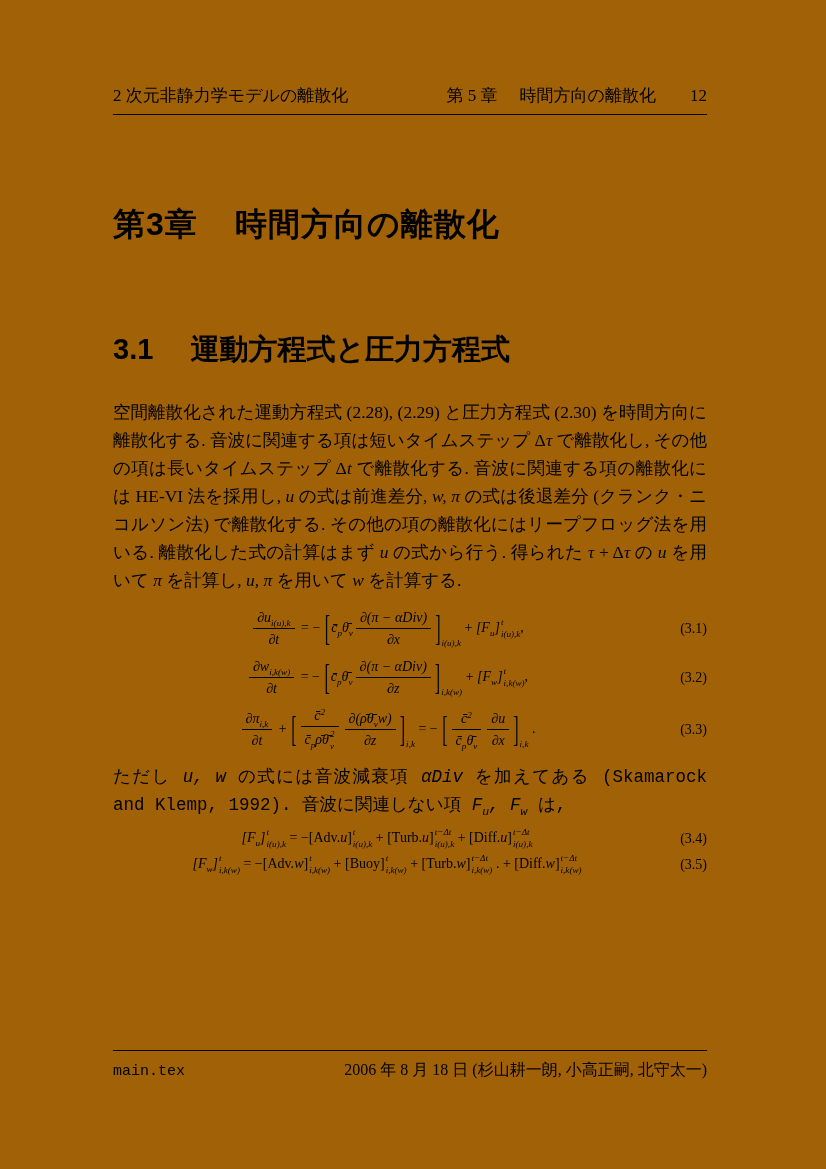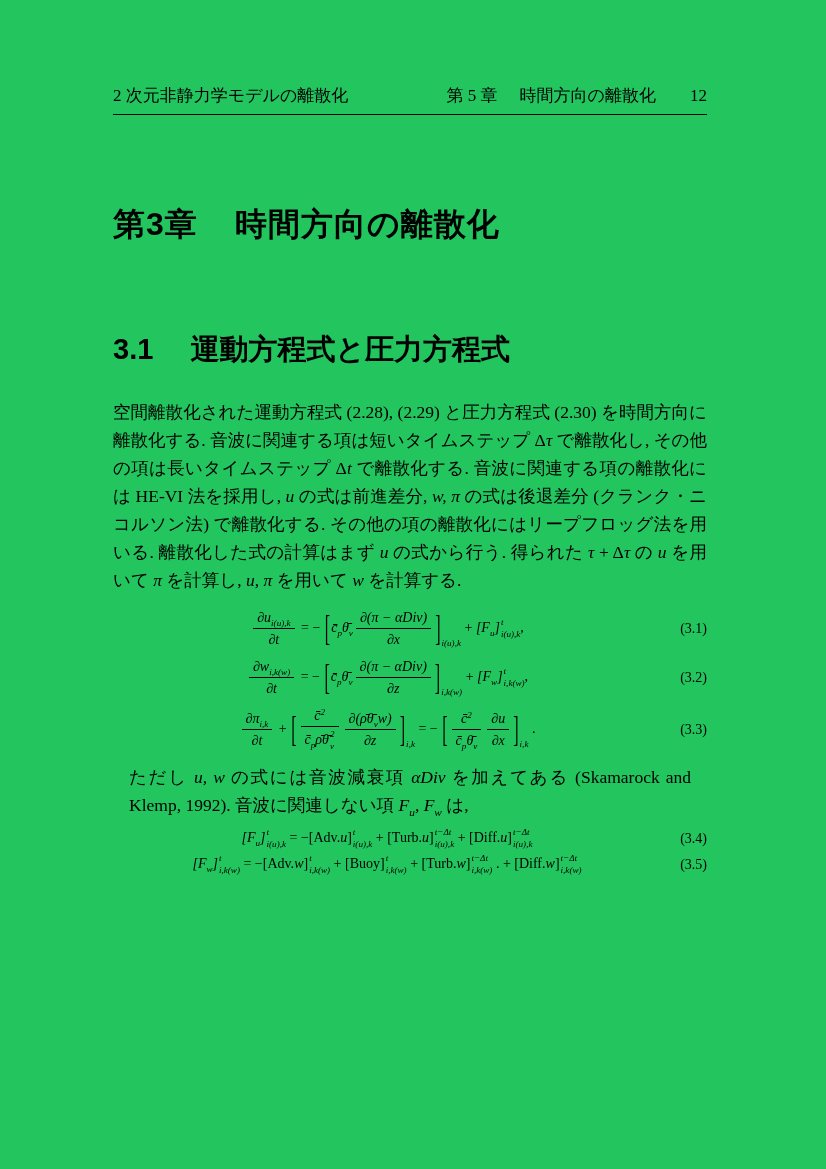--- a/index.html
+++ b/index.html
@@ -1,20 +1,20 @@
 <!DOCTYPE html>
 <html lang="ja"><head>
 <meta charset="utf-8">
 <style>
   html,body{margin:0;padding:0;}
   body{background:#ffffff;}
   .page{
     position:relative;
     width:826px;height:1169px;
-    background:#22c55e;color:#000000;
+    background:#a16207;color:#000000;
     font-family:"Liberation Serif","DejaVu Serif",serif;
     overflow:hidden;
   }
   
   .running-header{
     position:absolute;top:84px;left:113px;width:594px;
     display:flex;align-items:baseline;
     border-bottom:1px solid #000;
     padding-bottom:7px;
     font-size:17px;white-space:nowrap;
@@ -125,21 +125,21 @@
     </div>
 
     <div class="eq-row">
       <span class="eq-body"><span class="frac"><span class="fnum"><span class="mi">∂π</span><sub>i,k</sub></span><span class="fden"><span class="mi">∂t</span></span></span><span class="rm"> + </span><span class="bigb">[</span><span class="frac"><span class="fnum"><span class="mi">c̄</span><sup>2</sup></span><span class="fden"><span class="mi">c̄</span><sub>p</sub><span class="mi">ρ̄θ̄</span><span class="ss">
                 <span class="ssup">2</span>
                 <span class="ssub">v</span>
               </span></span></span><span class="frac"><span class="fnum"><span class="mi">∂(ρ̄θ̄</span><sub>v</sub><span class="mi">w)</span></span><span class="fden"><span class="mi">∂z</span></span></span><span class="bigb">]</span><span class="bsub">i,k</span><span class="rm"> = − </span><span class="bigb">[</span><span class="frac"><span class="fnum"><span class="mi">c̄</span><sup>2</sup></span><span class="fden"><span class="mi">c̄</span><sub>p</sub><span class="mi">θ̄</span><sub>v</sub></span></span><span class="frac"><span class="fnum"><span class="mi">∂u</span></span><span class="fden"><span class="mi">∂x</span></span></span><span class="bigb">]</span><span class="bsub">i,k</span><span class="rm"> .</span></span>
       <span class="eq-label">(3.3)</span>
     </div>
 
-    <p class="body-para" style="margin:10px 16px 8px;"><span class="rm">ただし </span><span class="mi">u, w</span><span class="rm"> の式には音波減衰項 </span><span class="mi">αDiv</span><span class="rm"> を加えてある (Skamarock and Klemp, 1992). 音波に関連しない項 </span><span class="mi">F</span><sub>u</sub><span class="mi">, F</span><sub>w</sub><span class="rm"> は,</span></p>
+    <p class="body-para" style="margin:10px 0 8px;font-family:Liberation Mono, monospace;"><span class="rm">ただし </span><span class="mi">u, w</span><span class="rm"> の式には音波減衰項 </span><span class="mi">αDiv</span><span class="rm"> を加えてある (Skamarock and Klemp, 1992). 音波に関連しない項 </span><span class="mi">F</span><sub>u</sub><span class="mi">, F</span><sub>w</sub><span class="rm"> は,</span></p>
 
     <div class="eq-row tight">
       <span class="eq-body"><span class="mi">[F</span><sub>u</sub><span class="mi">]</span><span class="ss">
             <span class="ssup">t</span>
             <span class="ssub">i(u),k</span>
           </span><span class="rm"> = −</span><span class="rm">[Adv.</span><span class="mi">u</span><span class="rm">]</span><span class="ss">
             <span class="ssup">t</span>
             <span class="ssub">i(u),k</span>
           </span><span class="rm"> + [Turb.</span><span class="mi">u</span><span class="rm">]</span><span class="ss">
             <span class="ssup">t−Δt</span>
@@ -167,14 +167,18 @@
           </span><span class="rm"> . + [Diff.</span><span class="mi">w</span><span class="rm">]</span><span class="ss">
             <span class="ssup">t−Δt</span>
             <span class="ssub">i,k(w)</span>
           </span></span>
       <span class="eq-label">(3.5)</span>
     </div>
 
 
   </div>
 
+  <div class="footer">
+    <span class="footer-file">main.tex</span>
+    <span class="footer-date">2006 年 8 月 18 日 (杉山耕一朗, 小高正嗣, 北守太一)</span>
+  </div>
 
 </div>
 
 </body></html>

